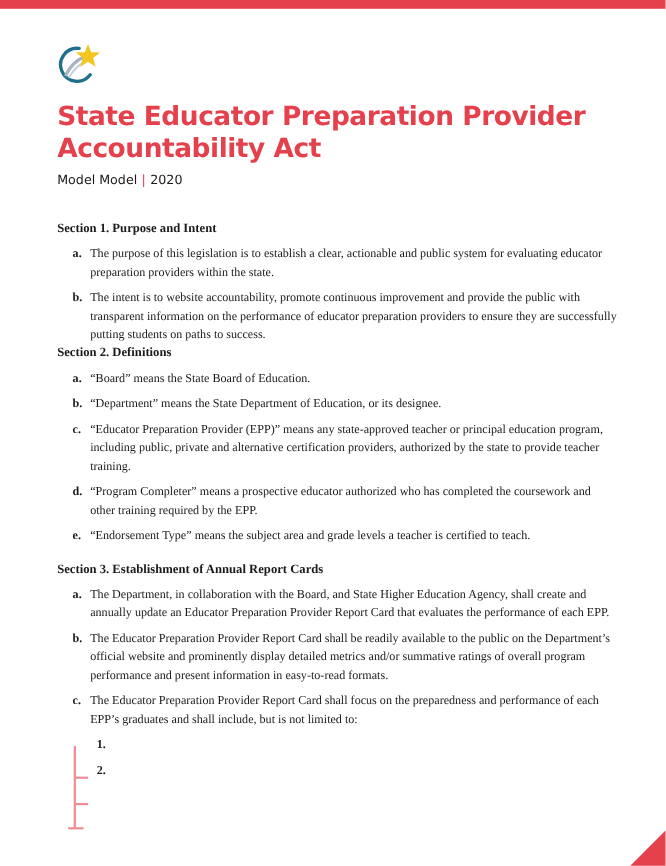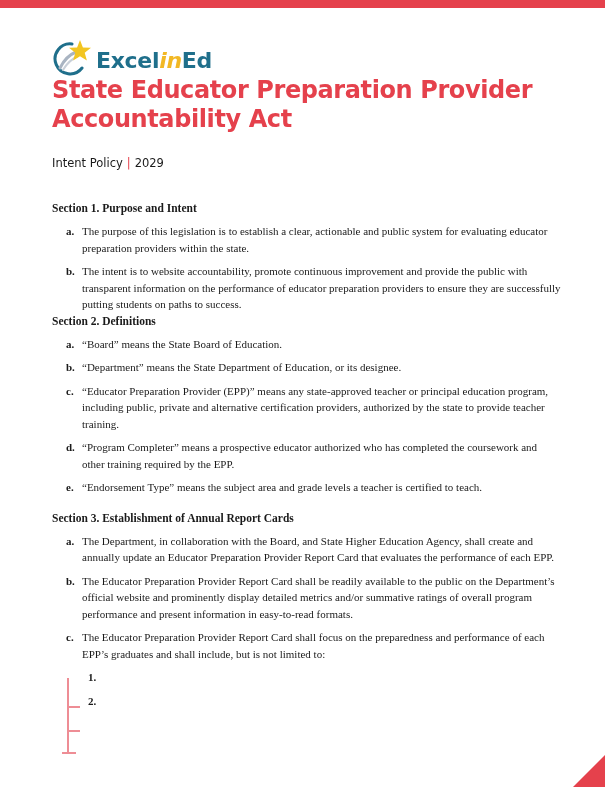--- a/index.html
+++ b/index.html
@@ -53,21 +53,21 @@
       line-height: 1;
       padding-top: 6px;
     }
     .logo-word .in {
       color: #f2b824;
       font-style: italic;
     }
     .title {
       position: absolute;
       left: 52px;
-      top: 76px;
+      top: 92px;
       width: 520px;
       margin: 0;
       font-family: "DejaVu Sans", "Liberation Sans", sans-serif;
       font-weight: bold;
       font-size: 24px;
       line-height: 29px;
       color: #e5414c;
       letter-spacing: -0.4px;
     }
     .subtitle {
@@ -145,27 +145,26 @@
 
 <div class="logo">
   <div class="logo-mark">
     <svg width="40" height="40" viewBox="0 0 40 40">
       <path d="M30 30 A15 15 0 1 1 20 6" fill="none" stroke="#1f6f8b" stroke-width="3" stroke-linecap="round"></path>
       <path d="M8 30 Q14 18 24 14" fill="none" stroke="#a9b4c2" stroke-width="3" stroke-linecap="round"></path>
       <path d="M11 32 Q17 22 26 18" fill="none" stroke="#c8cfd8" stroke-width="2" stroke-linecap="round"></path>
       <polygon points="28,2 30.9,9.5 39,9.8 32.7,14.8 34.9,22.6 28,18.2 21.1,22.6 23.3,14.8 17,9.8 25.1,9.5" fill="#f2c521"></polygon>
     </svg>
   </div>
-  <div class="logo-word"><span>Excel</span><span class="in">in</span><span>Ed</span></div>
 </div>
 
 <h1 class="title">State Educator Preparation Provider Accountability Act</h1>
 
 <div class="subtitle">
-  <span>Intent Policy</span><span class="sep">|</span><span>2029</span>
+  <span>Model Model</span><span class="sep">|</span><span>2020</span>
 </div>
 
 <div class="content">
 
   <div class="sec1">
     <h2 class="section-heading">Section 1. Purpose and Intent</h2>
     <div class="item">
       <span class="marker">a.</span>
       <span class="text">The purpose of this legislation is to establish a clear, actionable and public system for evaluating educator preparation providers within the state.</span>
     </div>

